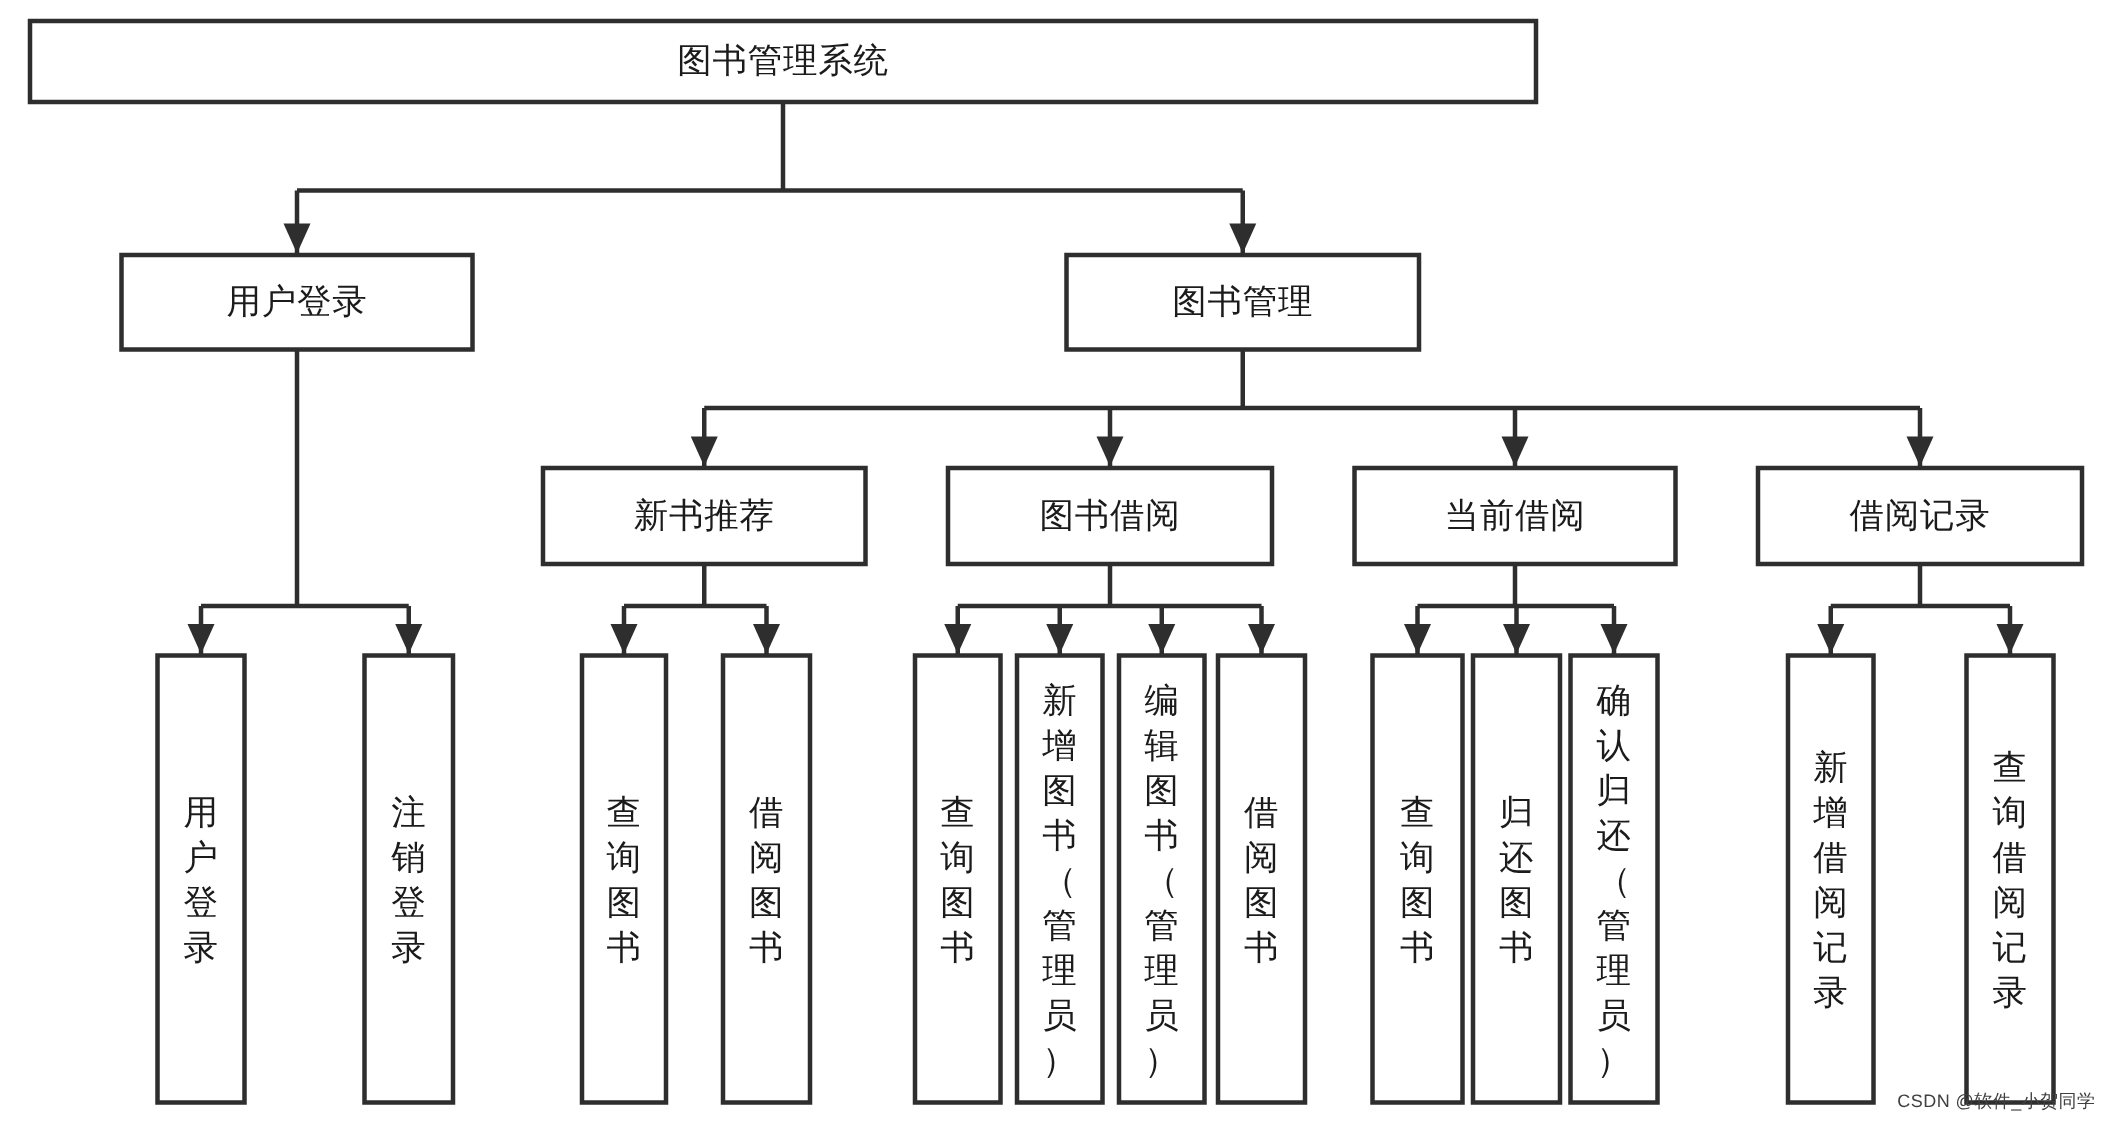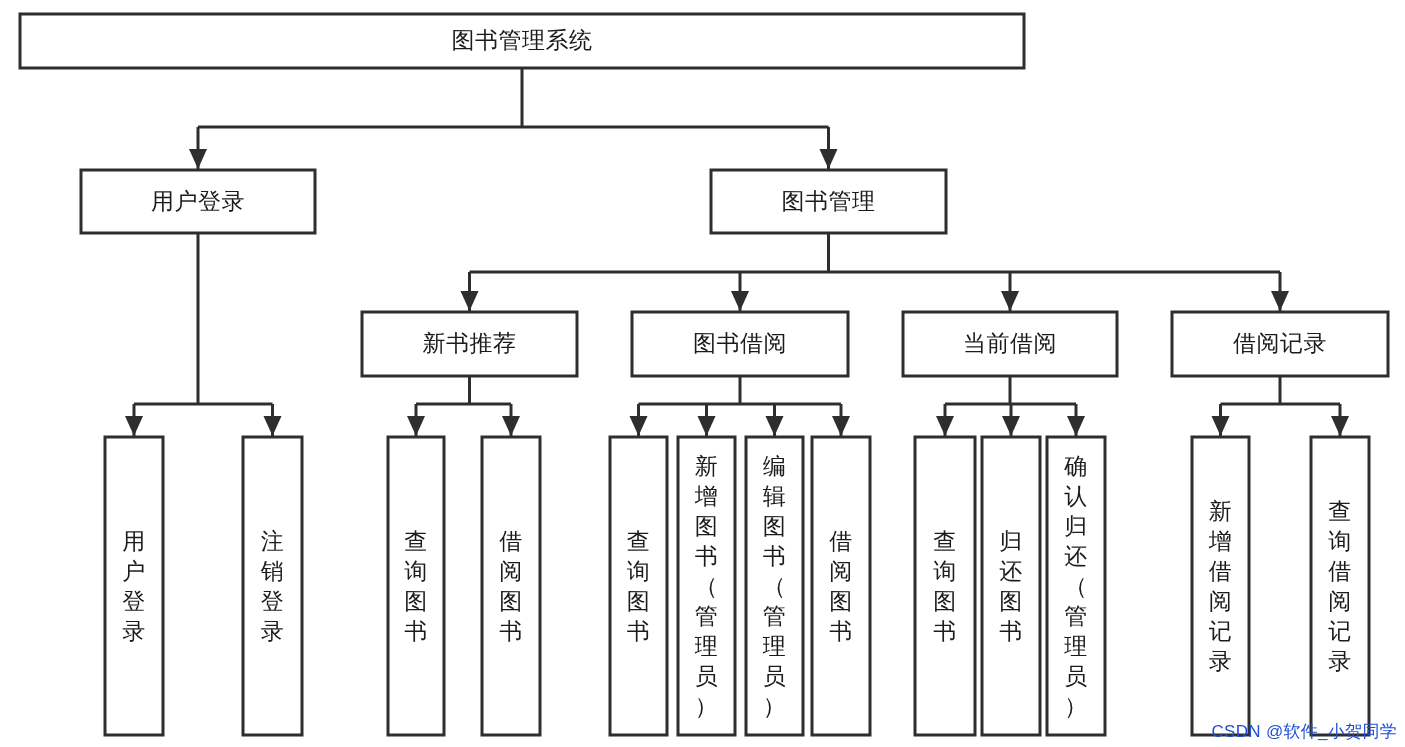--- a/index.html
+++ b/index.html
@@ -56,22 +56,22 @@
   }
   .arrow-head {
     fill: #2e2e2e;
     stroke: none;
   }
   .watermark-text {
     position: absolute;
     right: 8px;
     bottom: 4px;
     font-family: "Liberation Sans", "DejaVu Sans", sans-serif;
-    font-size: 17px;
-    color: #1d4ed8;
+    font-size: 12px;
+    color: #404040;
     white-space: nowrap;
     pointer-events: none;
     letter-spacing: 0.3px;
   }
 </style>
 </head>
 <body>
 
 <div id="diagram-root">
   <svg class="diagram-canvas" viewBox="0 0 1405 747" xmlns="http://www.w3.org/2000/svg">

